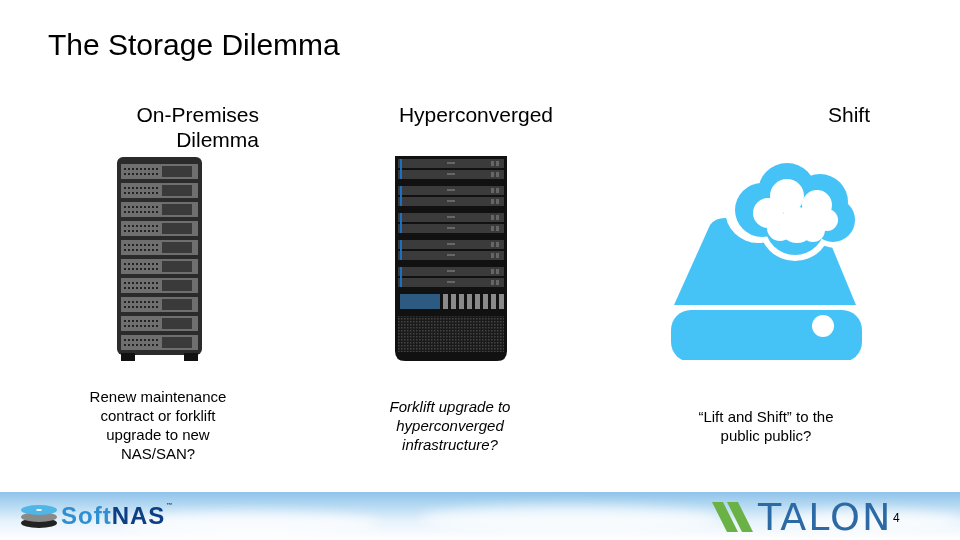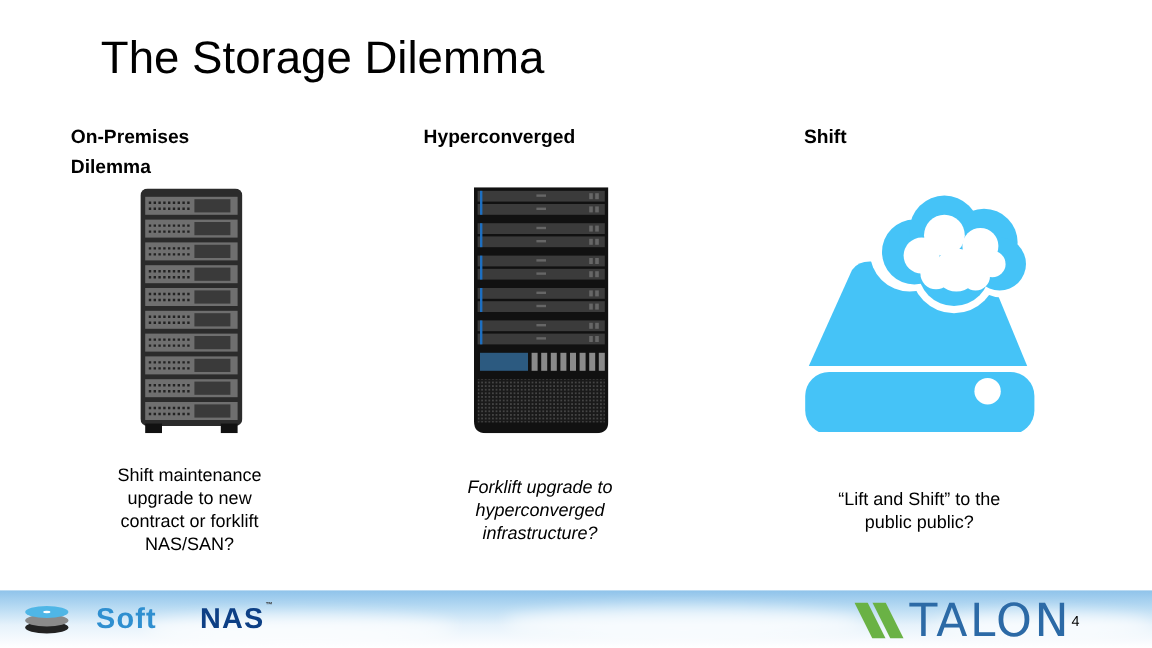--- a/index.html
+++ b/index.html
@@ -1,26 +1,26 @@
 <!DOCTYPE html>
 <html><head>
 <meta charset="utf-8">
 <style>
   html,body{margin:0;padding:0;}
   body{width:960px;height:540px;position:relative;overflow:hidden;background:#ffffff;font-family:"Liberation Sans","DejaVu Sans",sans-serif;color:#000;}
-  .title{position:absolute;left:48px;top:28px;font-size:38px;font-weight:normal;letter-spacing:0px;margin-left:36px;}
-  .col-head{position:absolute;width:200px;text-align:left;font-weight:bold;font-size:16px;line-height:25px;}
+  .title{position:absolute;left:48px;top:28px;font-size:30px;font-weight:normal;letter-spacing:0px;}
+  .col-head{position:absolute;width:200px;text-align:right;font-weight:normal;font-size:21px;line-height:25px;}
   .desc{position:absolute;width:220px;text-align:center;font-size:15px;line-height:19px;}
   .footer{position:absolute;left:0;top:492px;width:960px;height:48px;
     background:linear-gradient(180deg,#8fc3ea 0%,#b8dbf3 30%,#e6f2fb 60%,#ffffff 100%);}
   .cloudwisp{position:absolute;border-radius:50%;background:rgba(255,255,255,0.7);filter:blur(6px);}
   .softnas{position:absolute;left:20px;top:502px;display:flex;align-items:center;}
   .softnas-text{font-weight:bold;font-size:24px;letter-spacing:1px;}
-  .softnas-text .soft{color:#2f8fd0;margin-left:19px;}
-  .softnas-text .nas{color:#0d3f85;margin-left:36px;}
+  .softnas-text .soft{color:#2f8fd0;}
+  .softnas-text .nas{color:#0d3f85;}
   .tm{font-size:6px;color:#333;vertical-align:top;margin-left:1px;}
   .talon{position:absolute;left:712px;top:500px;display:flex;align-items:center;}
   .talon-text{font-size:38px;color:#2c6aa6;letter-spacing:2px;line-height:34px;font-family:"DejaVu Sans",sans-serif;}
   .pagenum{position:absolute;left:893px;top:511px;font-size:12px;color:#000;}
 </style>
 </head>
 <body>
 
 <div>
   <div class="title">The Storage Dilemma</div>
@@ -77,23 +77,23 @@
         <line x1="7" y1="131" x2="41" y2="131"></line>
       <line x1="7" y1="145" x2="41" y2="145"></line>
         <line x1="7" y1="150" x2="41" y2="150"></line>
       <line x1="7" y1="164" x2="41" y2="164"></line>
         <line x1="7" y1="169" x2="41" y2="169"></line>
       <line x1="7" y1="183" x2="41" y2="183"></line>
         <line x1="7" y1="188" x2="41" y2="188"></line>
     </g>
   </svg>
   <div class="desc" style="left:48px;top:387px;">
-    <div>Shift maintenance</div>
+    <div>Renew maintenance</div>
+    <div>contract or forklift</div>
     <div>upgrade to new</div>
-    <div>contract or forklift</div>
     <div>NAS/SAN?</div>
   </div>
 
   <div class="col-head" style="left:353px;top:102px;">
     <div>Hyperconverged</div>
   </div>
   <svg style="position:absolute;left:395px;top:156px;" width="112" height="205" viewBox="0 0 112 205">
     <path d="M0 0 H112 V195 Q112 205 102 205 H10 Q0 205 0 195 Z" fill="#111"></path>
     <g fill="#3b3b3b">
       <rect x="3" y="3" width="106" height="9"></rect>

